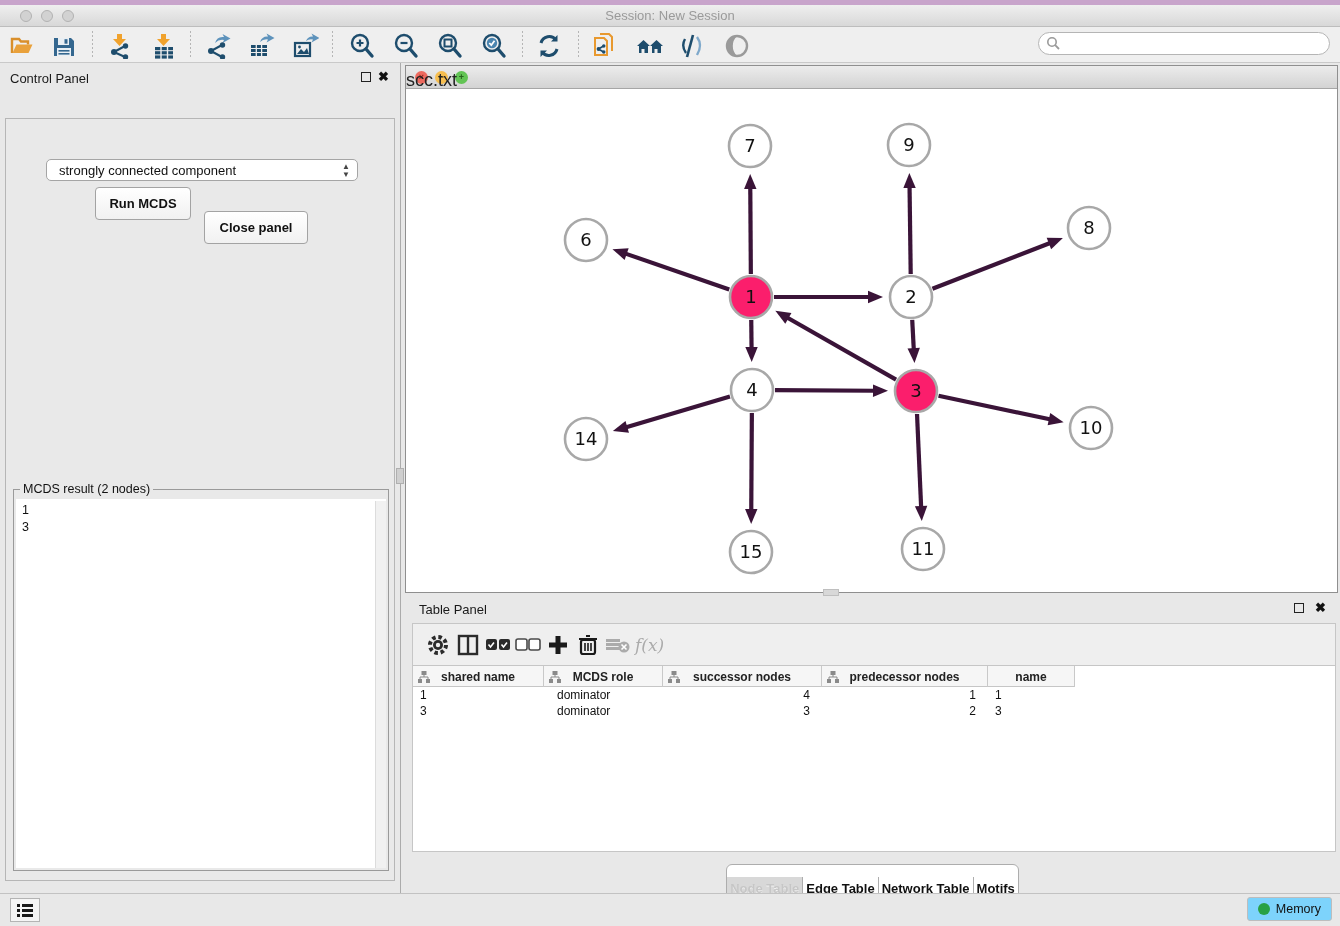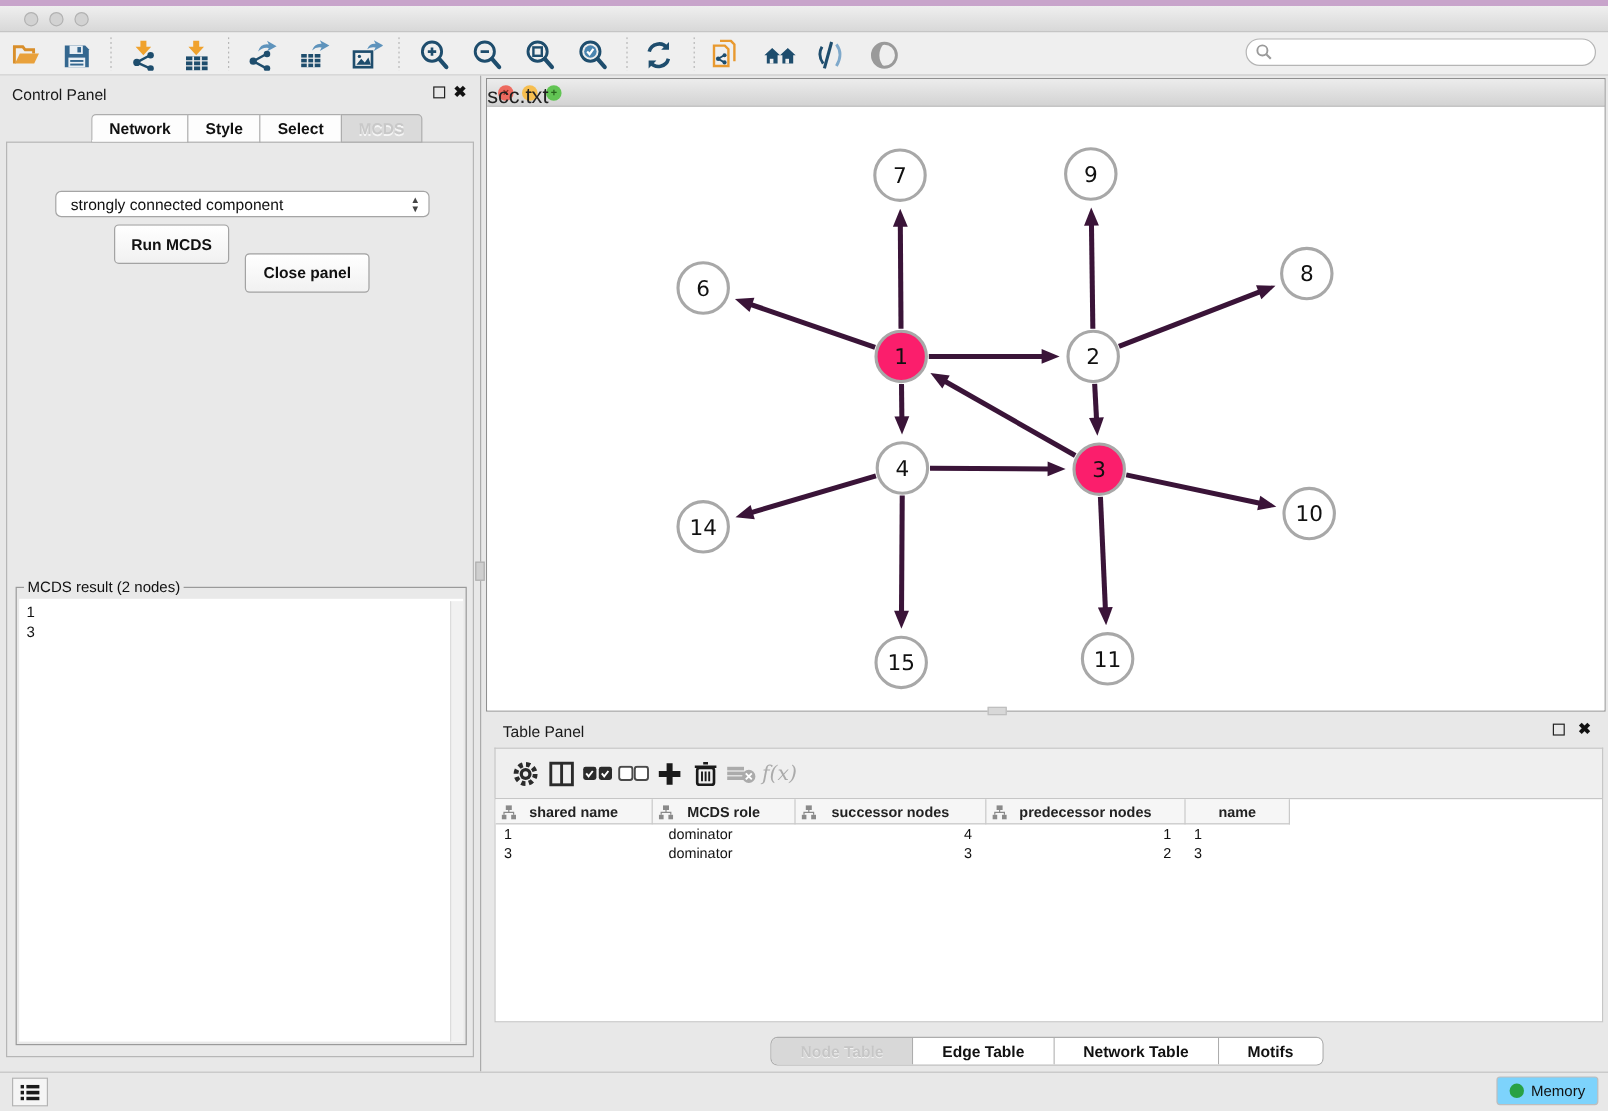--- a/index.html
+++ b/index.html
@@ -63,21 +63,21 @@
   .tp-icon { width:26px; height:26px; display:flex; align-items:center; justify-content:center; }
   #fx-label { font-family:"DejaVu Serif", serif; font-style:italic; font-size:17px; color:#ABABAB; }
   #tp-table { position:absolute; left:7px; top:69px; right:4px; height:187px; background:#fff; border:1px solid #C6C6C6; }
   #tp-head { position:absolute; left:0; top:0; height:21px; display:flex; background:#F6F6F6; border-bottom:1px solid #C6C6C6; }
   .th { position:relative; height:21px; border-right:1px solid #C9C9C9; font-size:12px; font-weight:bold; color:#222; display:flex; align-items:center; justify-content:center; }
   .th .tree-ic { position:absolute; left:5px; top:5px; }
   .tr { display:flex; height:16px; }
   .td { font-size:12px; color:#111; height:16px; line-height:16px; overflow:hidden; }
   #tp-tabs { position:absolute; left:0; right:0; top:268px; display:flex; justify-content:center; }
   #tp-tabs-group { display:flex; border:1px solid #ADADAD; border-radius:6px; overflow:hidden; background:#fff; }
-  .tp-tab { height:22px; padding:0 24px; font-size:13px; font-weight:bold; color:#111; background:#fff; border-right:1px solid #ADADAD; display:flex; align-items:center; }
+  .tp-tab { height:22px; padding:0 3px; font-size:13px; font-weight:bold; color:#111; background:#fff; border-right:1px solid #ADADAD; display:flex; align-items:center;margin-top:12px; }
   .tp-tab:last-child { border-right:none; }
   .tp-tab.disabled-active { background:#D8D8D8; color:#C6C6C6; text-shadow:0 1px 0 #F2F2F2; }
 
   
   #statusbar { left:0; top:893px; width:1340px; height:33px; background:#E8E8E8; border-top:1px solid #C2C2C2; }
   #menu-btn { position:absolute; left:10px; top:4px; width:30px; height:24px; background:#F5F5F5; border:1px solid #B4B4B4; display:flex; align-items:center; justify-content:center; }
   #memory-btn { position:absolute; right:8px; top:3px; height:24px; background:#7dd3fc; border:1px solid #BDBDBD; border-radius:3px; display:flex; align-items:center; padding:0 10px; gap:6px; }
   #memory-dot { width:12px; height:12px; border-radius:50%; background:#28A145; }
   #memory-label { font-size:12.5px; color:#111; }
 </style>
@@ -85,20 +85,21 @@
 <body>
 
 <div id="app">
 
   <div class="abs" id="desktop-strip"></div>
 
   <div class="abs" id="titlebar">
     <span class="tl" style="left:20px"></span>
     <span class="tl" style="left:41px"></span>
     <span class="tl" style="left:62px"></span>
+    <div class="title">Session: New Session</div>
   </div>
 
   <div class="abs" id="toolbar">
     <div class="tb-icon" style="left:8px">
       <svg width="26" height="26" viewBox="0 0 26 26">
           <path d="M3 20 V6 h7 l2 2.5 h7 v3" fill="none" stroke="#D98F2B" stroke-width="2.4"></path>
           <path d="M3.5 20 l4-8.5 h16 l-4 8.5 z" fill="#E9A13B"></path>
         </svg>
     </div>
     <div class="tb-icon" style="left:50px">
@@ -250,26 +251,20 @@
       <span></span>
     </div>
   </div>
 
   <div class="abs" id="control-panel">
     <div id="cp-header">
       <span id="cp-title">Control Panel</span>
       <span class="panel-float" style="left:361px"></span>
       <span class="panel-close" style="left:378px">✖</span>
     </div>
-    <div id="cp-tabs">
-        <div class="cp-tab">Network</div>
-        <div class="cp-tab">Style</div>
-        <div class="cp-tab">Select</div>
-        <div class="cp-tab disabled-active">MCDS</div>
-      </div>
     <div id="cp-inner">
       <div id="opt-select">
         <span>strongly connected component</span>
         <span class="stepper">▲<br>▼</span>
       </div>
       <div class="cp-btn" id="run-btn">Run MCDS</div>
       <div class="cp-btn" id="close-btn">Close panel</div>
       <div id="mcds-fieldset">
         <span id="mcds-legend">MCDS result (2 nodes)</span>
         <div id="mcds-text-wrap">

